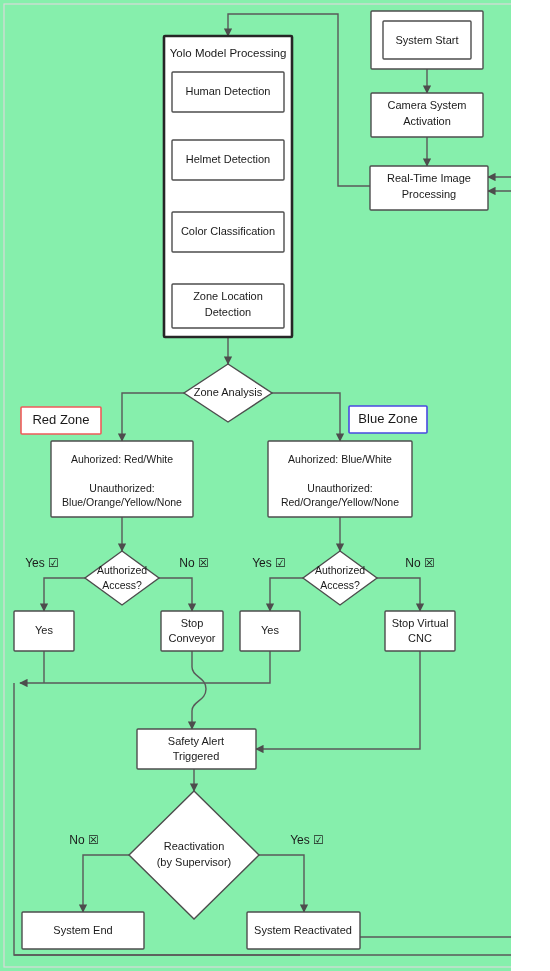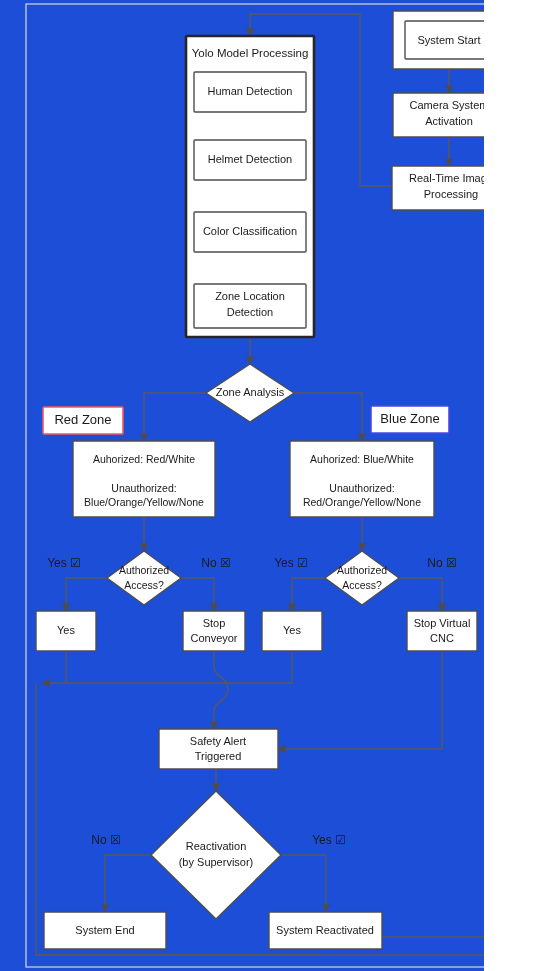--- a/index.html
+++ b/index.html
@@ -1,17 +1,17 @@
 <!DOCTYPE html>
 <html><head>
 <meta charset="utf-8">
 <style>
   html,body{margin:0;padding:0;background:#ffffff;}
   body{font-family:"Liberation Sans","DejaVu Sans",sans-serif;}
-  #page{position:relative;width:462px;height:971px;background:#1d4ed8;overflow:hidden;padding-left:22px;}
+  #page{position:relative;width:511px;height:971px;background:#86efac;overflow:hidden;}
   svg{display:block;}
   .nodetext{font-family:"Liberation Sans","DejaVu Sans",sans-serif;font-size:11px;fill:#1a1a1a;text-anchor:middle;dominant-baseline:middle;}
   .nodetext.small{font-size:10.5px;}
   .edgelabel{font-family:"Liberation Sans","DejaVu Sans",sans-serif;font-size:12px;fill:#1a1a1a;text-anchor:middle;dominant-baseline:middle;}
   .zonelabel{font-family:"Liberation Sans","DejaVu Sans",sans-serif;font-size:13px;fill:#1a1a1a;text-anchor:middle;dominant-baseline:middle;}
   .grouptitle{font-family:"Liberation Sans","DejaVu Sans",sans-serif;font-size:11.5px;fill:#1a1a1a;text-anchor:middle;dominant-baseline:middle;}
   .box{fill:#ffffff;stroke:#4d4d4d;stroke-width:1.4;}
   .box-thick{fill:#ffffff;stroke:#262626;stroke-width:2.6;}
   .box-inner{fill:#ffffff;stroke:#4d4d4d;stroke-width:1.4;}
   .diamond{fill:#ffffff;stroke:#4d4d4d;stroke-width:1.4;}

